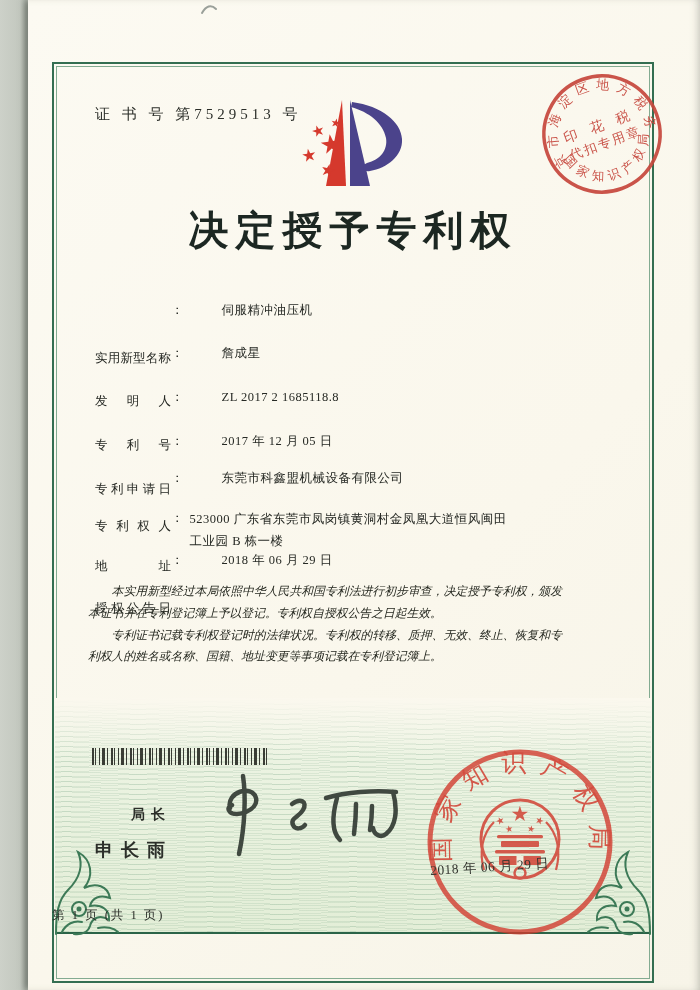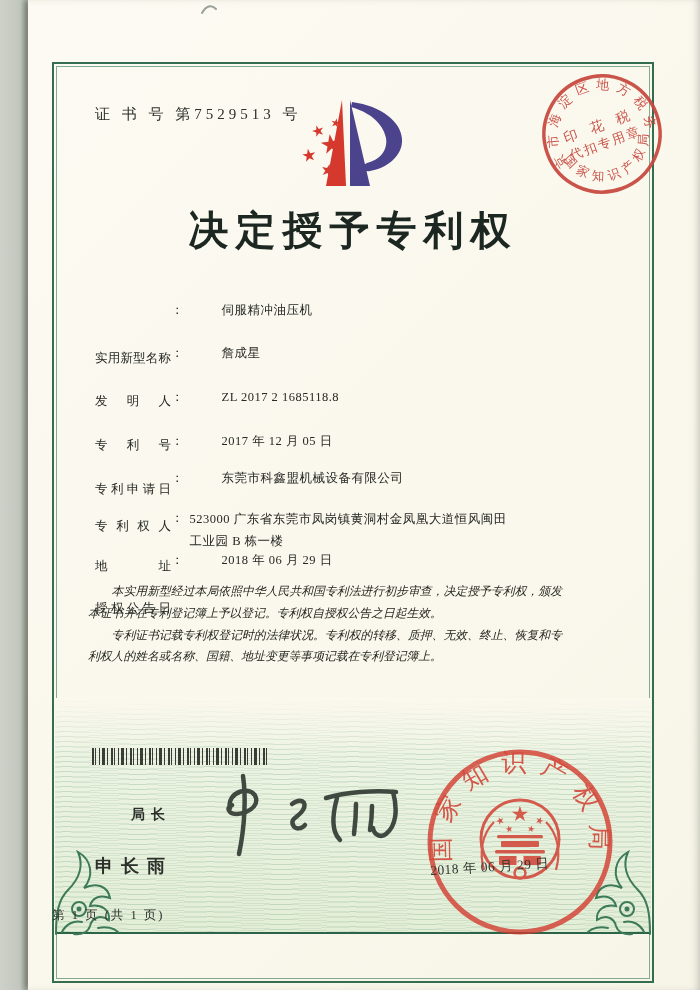--- a/index.html
+++ b/index.html
@@ -46,21 +46,21 @@
            linear-gradient(180deg,#eff5e6,#e3eed7);}
   .panel-fade{position:absolute;left:0;top:0;width:100%;height:60px;
          background:linear-gradient(180deg,#fbf8ee 0%,rgba(251,248,238,0) 100%);}
   .orn{position:absolute;}
   .orn.left{left:-3px;top:138px;}
   .orn.right{right:-3px;top:138px;transform:scaleX(-1);}
 
   .signer-title{position:absolute;left:67px;top:806px;font-size:14px;letter-spacing:6px;
          color:#2c2f2a;font-weight:600;font-family:"Liberation Sans","DejaVu Sans",sans-serif;margin-left:36px;}
   .signer-name{position:absolute;left:67px;top:838px;font-size:18px;letter-spacing:8px;
-         color:#2c2f2a;font-weight:600;font-family:Liberation Mono, monospace;margin-top:16px;}
+         color:#2c2f2a;font-weight:600;font-family:Liberation Mono, monospace;}
   .signature{position:absolute;left:168px;top:768px;}
 
   .seal{position:absolute;left:392px;top:742px;opacity:.9;}
   .seal-date{position:absolute;left:402px;top:857px;width:160px;font-size:13.5px;
          letter-spacing:.5px;color:#33352f;transform:rotate(-3.5deg);}
 
   .footer{position:absolute;left:24px;top:907px;width:602px;text-align:left;
          font-size:12.5px;letter-spacing:2px;color:#2b2e29;}
 </style>
 </head>

